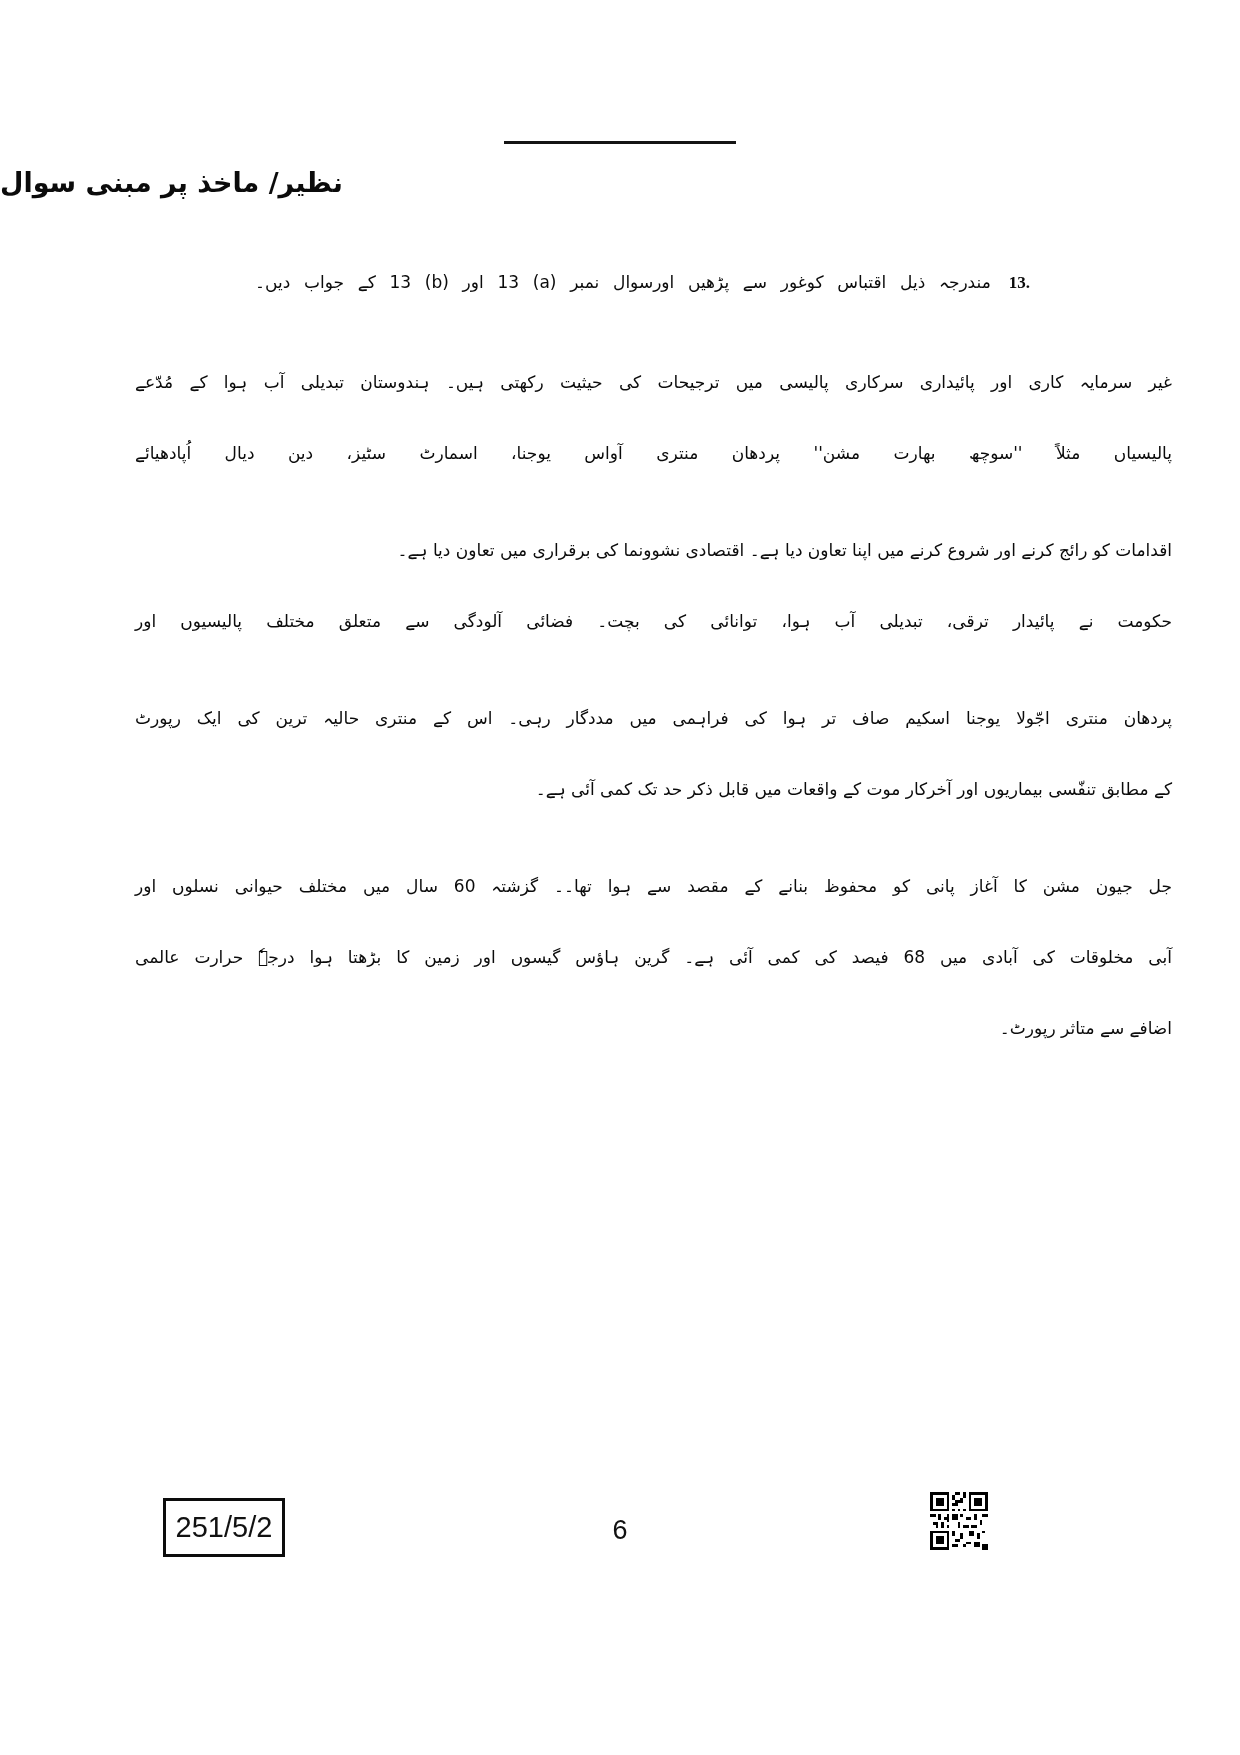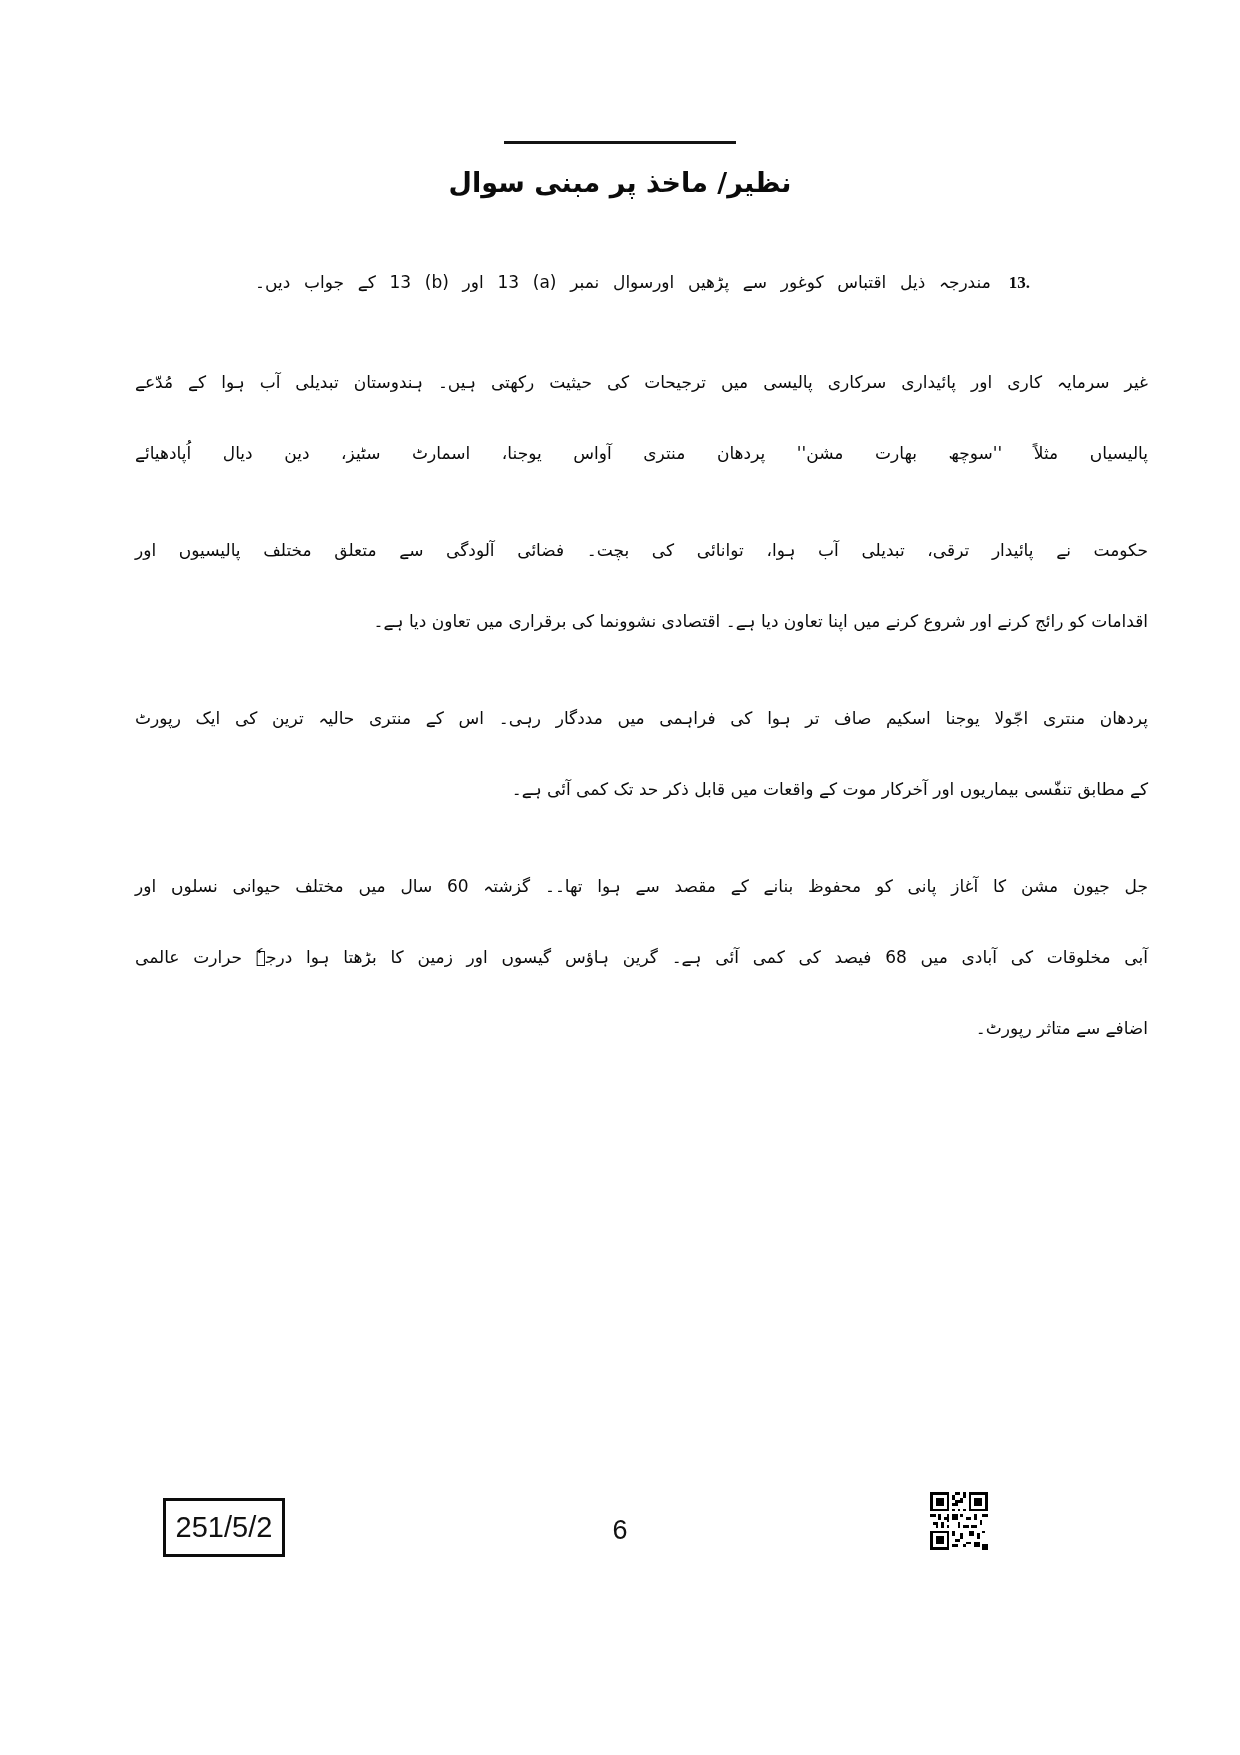--- a/index.html
+++ b/index.html
@@ -19,21 +19,21 @@
     margin: 141px auto 0 auto;
   }
   .urdu {
     direction: rtl;
     unicode-bidi: plaintext;
     font-family: "DejaVu Sans", sans-serif;
     color: #0b0b0b;
   }
   .heading {
     margin-top: 16px;
-    text-align: center;
+    text-align: left;
     font-size: 27px;
     font-weight: bold;
     line-height: 46px;
   }
   .q-row {
     direction: rtl;
     display: flex;
     align-items: baseline;
     margin: 50px 210px 0 255px;
   }
@@ -46,21 +46,21 @@
     padding-left: 18px;
     line-height: 52px;
   }
   .q-text {
     flex: 1 1 auto;
     font-size: 17px;
     line-height: 52px;
     text-align: justify;
     text-align-last: justify;
   }
-  .passage { margin: 38px 92px 0 135px; }
+  .passage { margin: 38px 68px 0 135px; }
   .para { margin-bottom: 26px; }
   .line {
     font-size: 17px;
     height: 71px;
     line-height: 71px;
   }
   .line.just { text-align: justify; text-align-last: justify; }
   .line.last { text-align: right; }
   .code-box {
     position: absolute;
@@ -110,22 +110,22 @@
   </div>
 
   <div class="passage">
 
     <div class="para">
       <div class="line urdu just">غیر سرمایہ کاری اور پائیداری سرکاری پالیسی میں ترجیحات کی حیثیت رکھتی ہیں۔ ہندوستان تبدیلی آب ہوا کے مُدّعے</div>
       <div class="line urdu just">پالیسیاں مثلاً ''سوچھ بھارت مشن'' پردھان منتری آواس یوجنا، اسمارٹ سٹیز، دین دیال اُپادھیائے</div>
     </div>
 
     <div class="para">
+      <div class="line urdu last">اقدامات کو رائج کرنے اور شروع کرنے میں اپنا تعاون دیا ہے۔ اقتصادی نشوونما کی برقراری میں تعاون دیا ہے۔</div>
       <div class="line urdu just">حکومت نے پائیدار ترقی، تبدیلی آب ہوا، توانائی کی بچت۔ فضائی آلودگی سے متعلق مختلف پالیسیوں اور</div>
-      <div class="line urdu last">اقدامات کو رائج کرنے اور شروع کرنے میں اپنا تعاون دیا ہے۔ اقتصادی نشوونما کی برقراری میں تعاون دیا ہے۔</div>
     </div>
 
     <div class="para">
       <div class="line urdu just">پردھان منتری اجّولا یوجنا اسکیم صاف تر ہوا کی فراہمی میں مددگار رہی۔ اس کے منتری حالیہ ترین کی ایک رپورٹ</div>
       <div class="line urdu last">کے مطابق تنفّسی بیماریوں اور آخرکار موت کے واقعات میں قابل ذکر حد تک کمی آئی ہے۔</div>
     </div>
 
     <div class="para">
       <div class="line urdu just">جل جیون مشن کا آغاز پانی کو محفوظ بنانے کے مقصد سے ہوا تھا۔۔ گزشتہ 60 سال میں مختلف حیوانی نسلوں اور</div>
       <div class="line urdu just">آبی مخلوقات کی آبادی میں 68 فیصد کی کمی آئی ہے۔ گرین ہاؤس گیسوں اور زمین کا بڑھتا ہوا درجہٗ حرارت عالمی</div>

